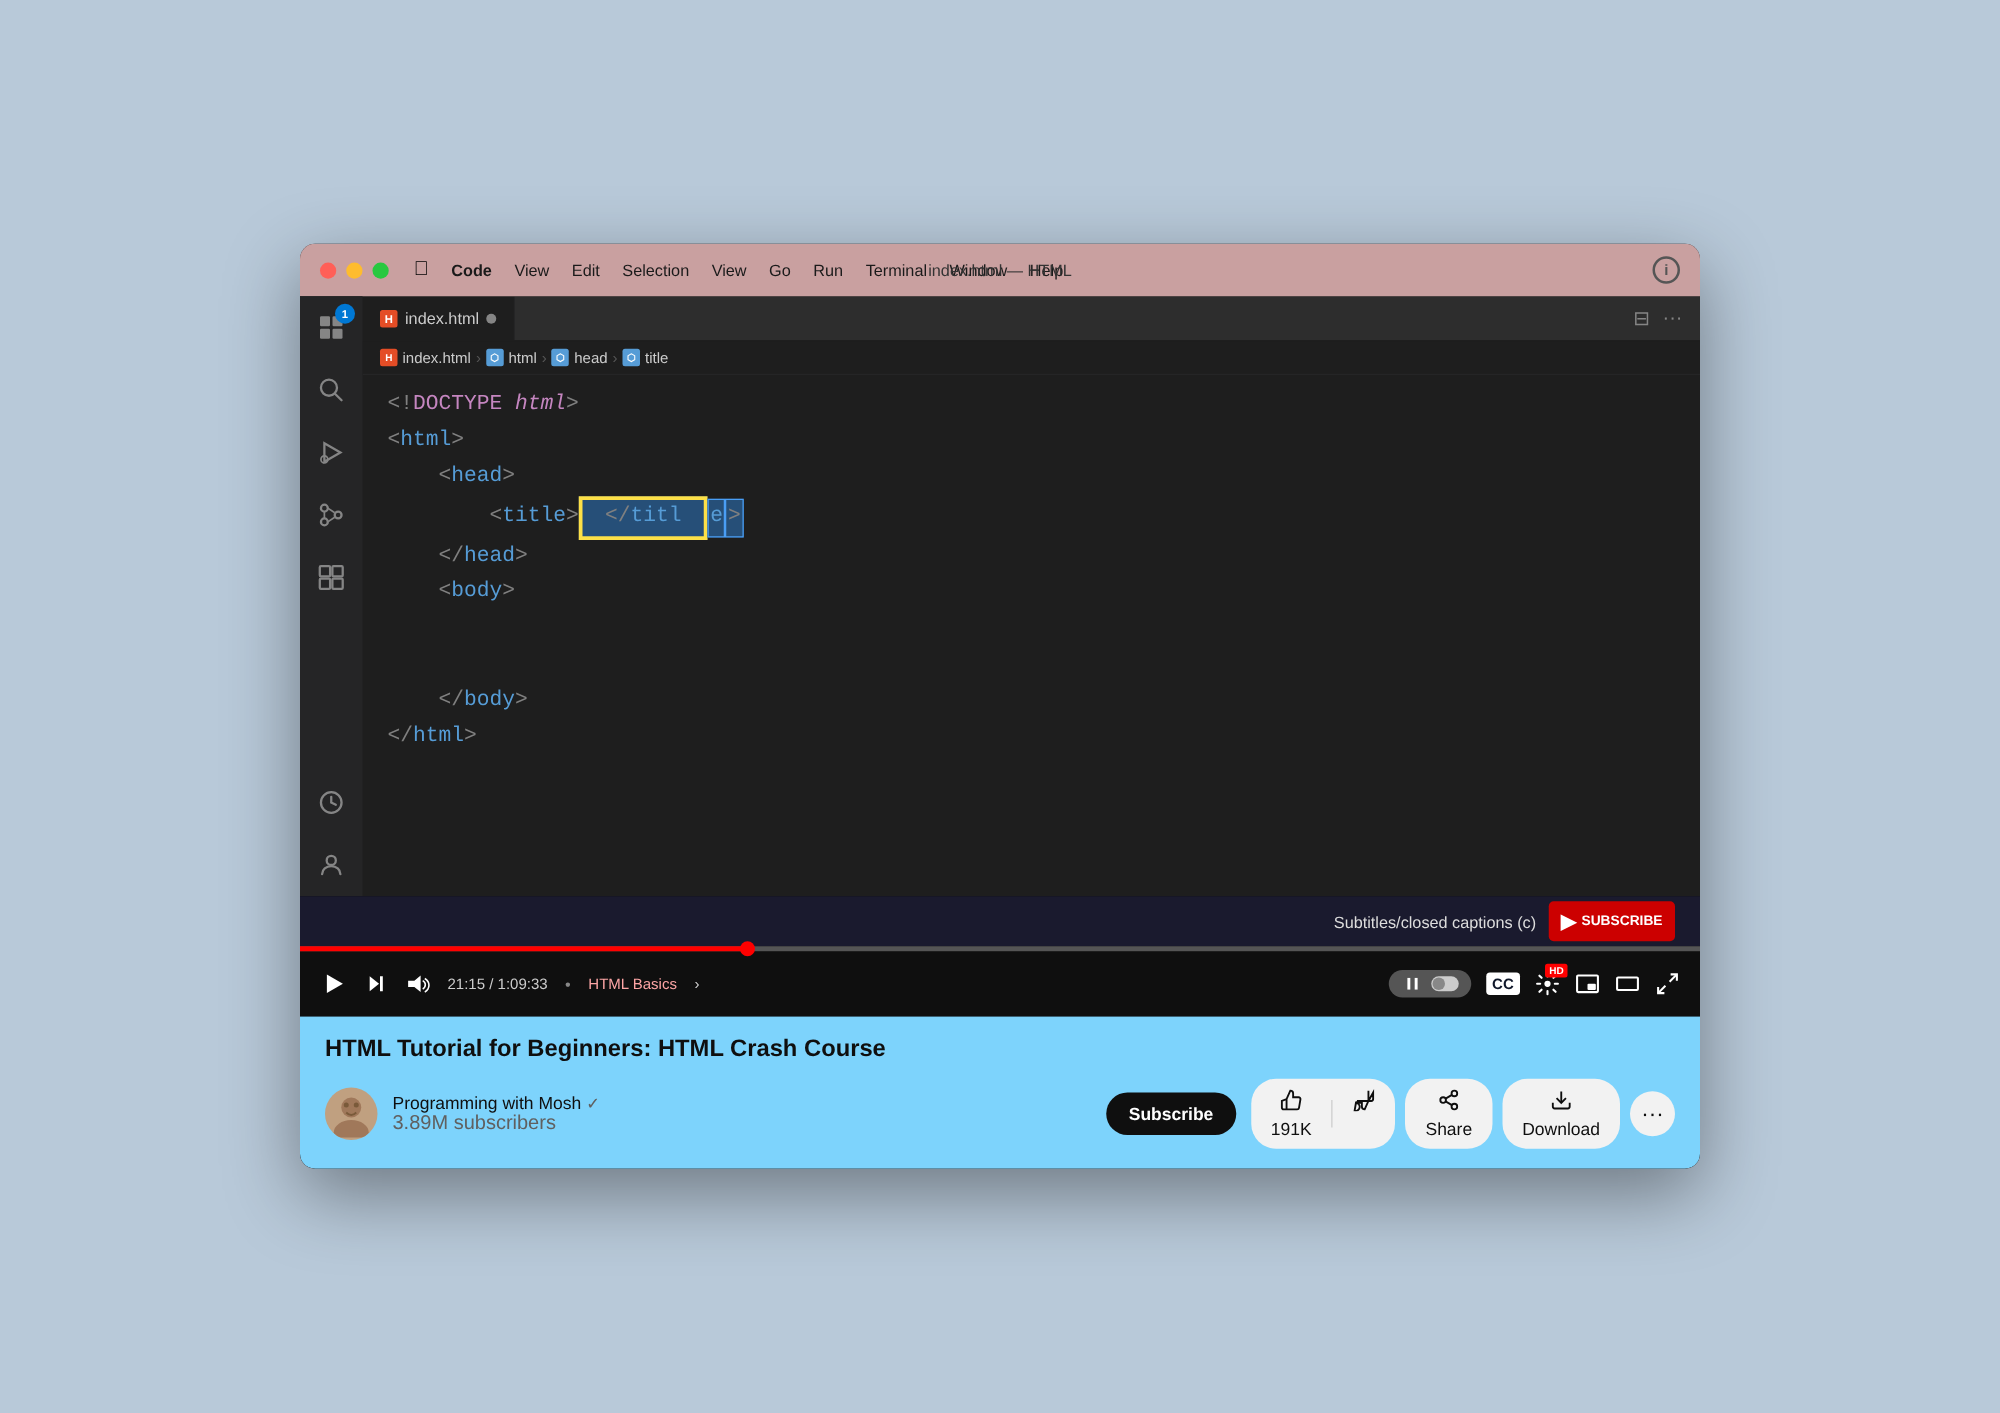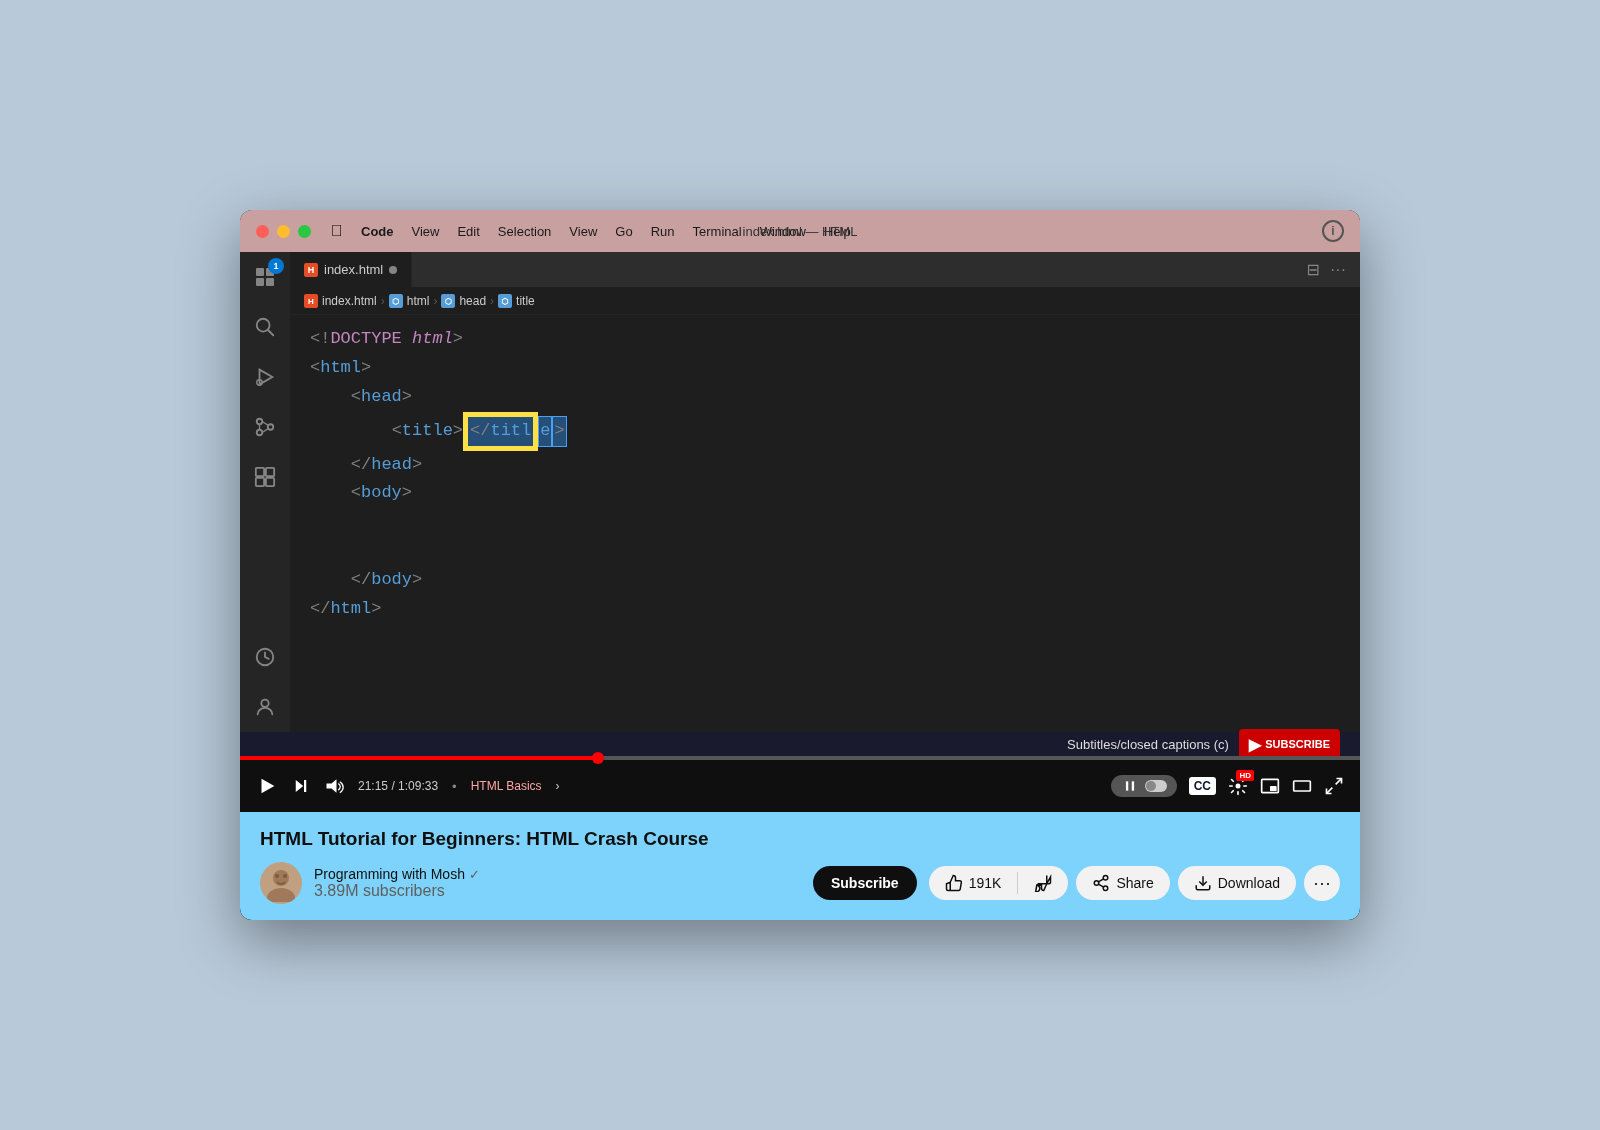--- a/index.html
+++ b/index.html
@@ -220,32 +220,32 @@
       display: flex;
       align-items: center;
       white-space: pre;
     }
     .c-gray { color: #808080; }
     .c-pink { color: #c586c0; }
     .c-blue { color: #569cd6; }
     .c-italic-pink { color: #c586c0; font-style: italic; }
     .highlight-box {
       background: #264f78;
-      border: 5px solid #fde047;
+      border: 3px solid #fde047;
       display: inline;
-      padding: 0 2px;
+      padding: 0 18px;
     }
     
     .video-player {
       background: #0a0a0a;
       position: relative;
     }
     .video-subtitle-area {
       background: #1a1a2e;
-      height: 24px;
+      height: 40px;
       display: flex;
       align-items: center;
       justify-content: flex-end;
       padding: 0 20px;
     }
     .subtitle-text {
       color: #ddd;
       font-size: 13px;
       margin-right: 10px;
     }
@@ -405,20 +405,21 @@
       align-items: center;
       gap: 6px;
       background: #f2f2f2;
       border: none;
       border-radius: 20px;
       padding: 8px 16px;
       font-size: 14px;
       font-weight: 500;
       color: #0f0f0f;
       cursor: pointer;
+      flex-direction: column;
     }
     .action-btn-group {
       display: flex;
       align-items: stretch;
       background: #f2f2f2;
       border-radius: 20px;
       overflow: hidden;
     }
     .action-btn-group .action-btn {
       background: transparent;

